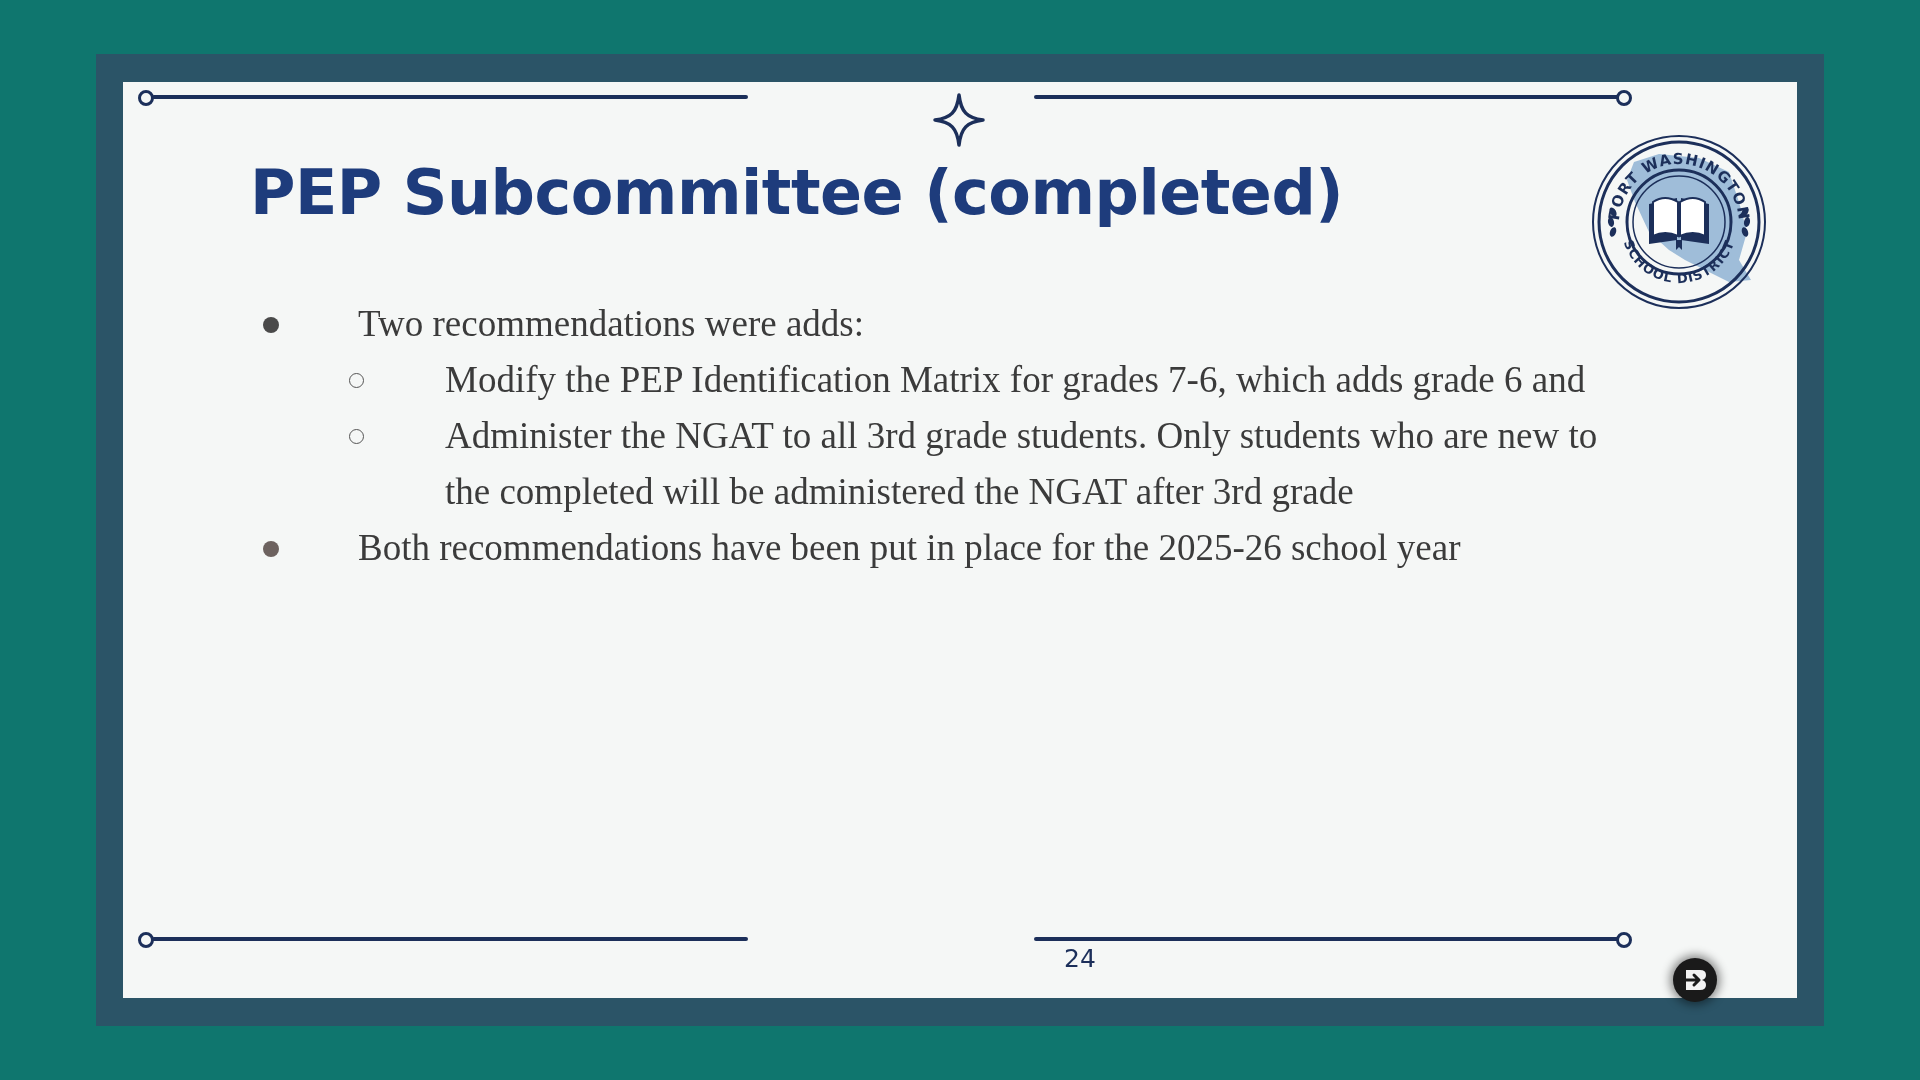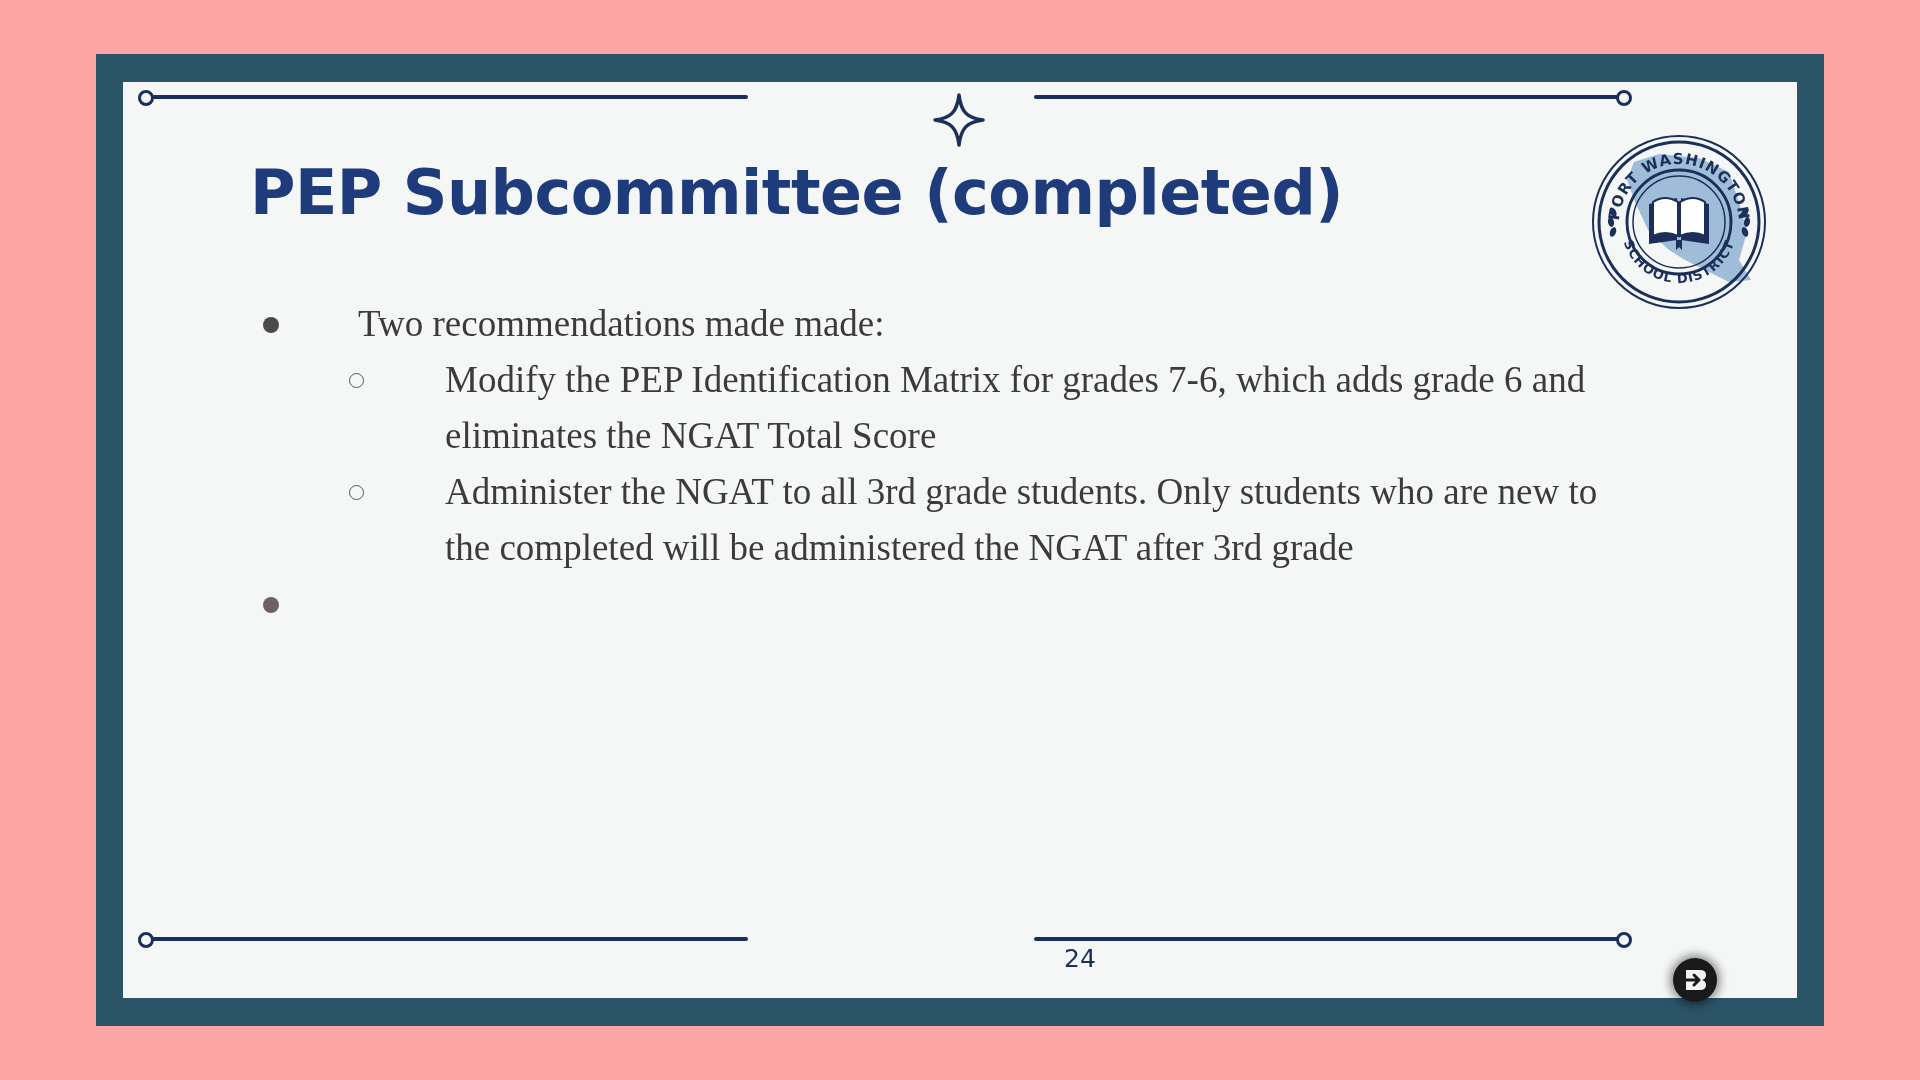--- a/index.html
+++ b/index.html
@@ -7,21 +7,21 @@
     padding: 0;
     width: 1920px;
     height: 1080px;
     background: #000000;
     overflow: hidden;
   }
   .viewport {
     position: relative;
     width: 1920px;
     height: 1080px;
-    background: #fca5a5;
+    background: #0f766e;
   }
   .frame {
     position: absolute;
     left: 96px;
     top: 54px;
     width: 1728px;
     height: 972px;
     background: #2b5467;
   }
   .slide {
@@ -189,36 +189,36 @@
           <ellipse cx="158" cy="90" rx="3" ry="5" transform="rotate(10 158 90)"></ellipse>
           <ellipse cx="156" cy="100" rx="3" ry="5" transform="rotate(-20 156 100)"></ellipse>
         </g>
       </svg>
 
       <div class="content">
         <div class="item">
           <span class="bullet">
               <span class="dot"></span>
             </span>
-          <span>Two recommendations made made:</span>
+          <span>Two recommendations were adds:</span>
         </div>
         <div class="sub">
           <span class="bullet"></span>
           <div>Modify the PEP Identification Matrix for grades 7-6, which adds grade 6 and</div>
-          <div>eliminates the NGAT Total Score</div>
         </div>
         <div class="sub">
           <span class="bullet"></span>
           <div>Administer the NGAT to all 3rd grade students. Only students who are new to</div>
           <div>the completed will be administered the NGAT after 3rd grade</div>
         </div>
         <div class="item brown">
           <span class="bullet">
               <span class="dot"></span>
             </span>
+          <span>Both recommendations have been put in place for the 2025-26 school year</span>
         </div>
       </div>
 
       <div class="rule-dot" style="left:15px; top:850px;"></div>
       <div class="rule" style="left:29px; top:855px; width:596px;"></div>
       <div class="page-number">24</div>
       <div class="rule" style="left:911px; top:855px; width:586px;"></div>
       <div class="rule-dot" style="left:1493px; top:850px;"></div>
 
     </div>

